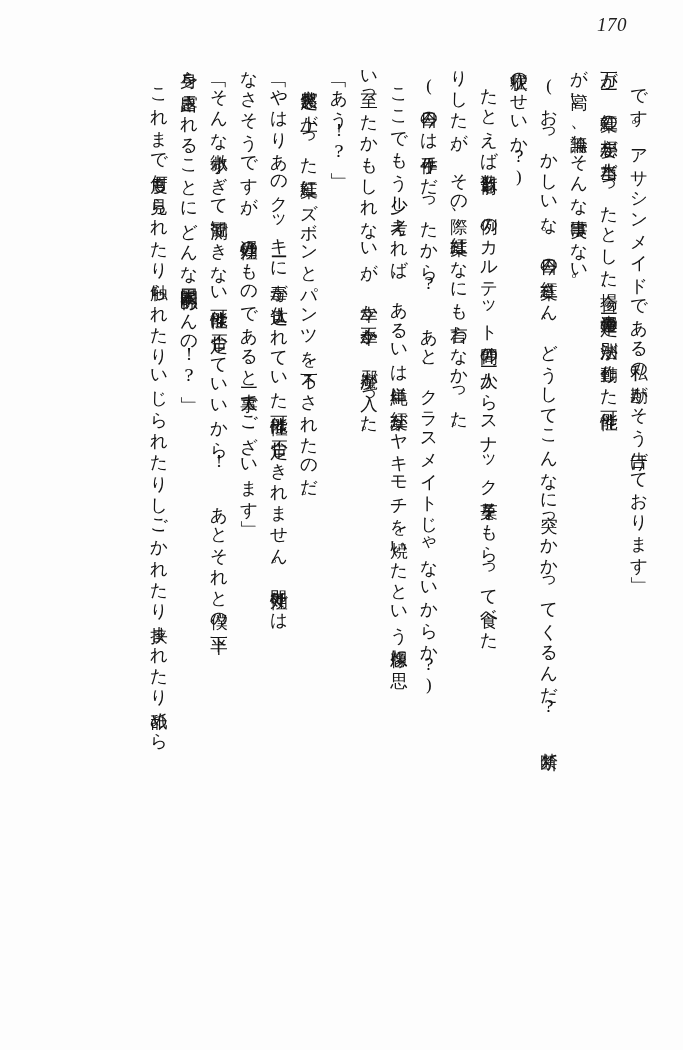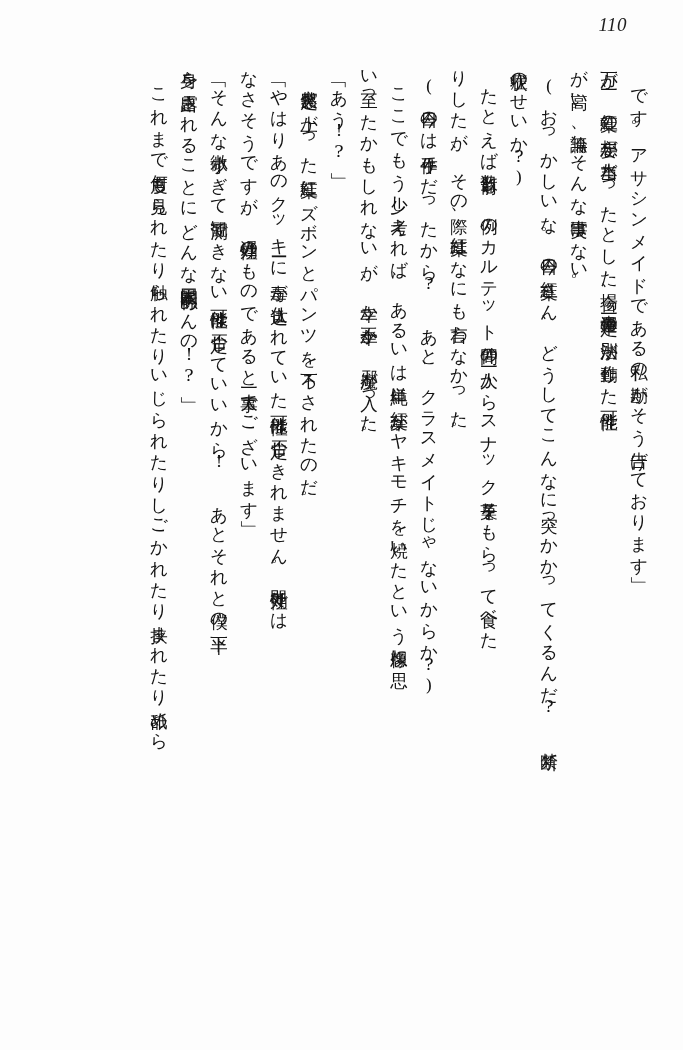--- a/index.html
+++ b/index.html
@@ -59,21 +59,21 @@
   }
   .vcol.indent {
     padding-top: 18px;
   }
 </style>
 </head>
 <body>
 
 <div class="page">
 
-  <div class="page-number">110</div>
+  <div class="page-number">170</div>
 
   <div class="body-text">
     <div class="vcol indent">です。アサシンメイドである私の勘がそう告げております」</div>
     <div class="vcol">万が一、紅葉の妄想が本当だったとした場合、幸運量一定の法則が作動した可能性</div>
     <div class="vcol">が高い。無論、そんな事実はない。</div>
     <div class="vcol indent">(おっかしいな。今日の紅葉さん、どうしてこんなに突っかかってくるんだ? 禁断</div>
     <div class="vcol">症状のせいか?)</div>
     <div class="vcol indent">たとえば数日前も、例のカルテット仲間の一人からスナック菓子をもらって食べた</div>
     <div class="vcol">りしたが、その際、紅葉はなにも言わなかった。</div>
     <div class="vcol indent">(今日のは手作りだったから? あと、クラスメイトじゃないからか?)</div>

